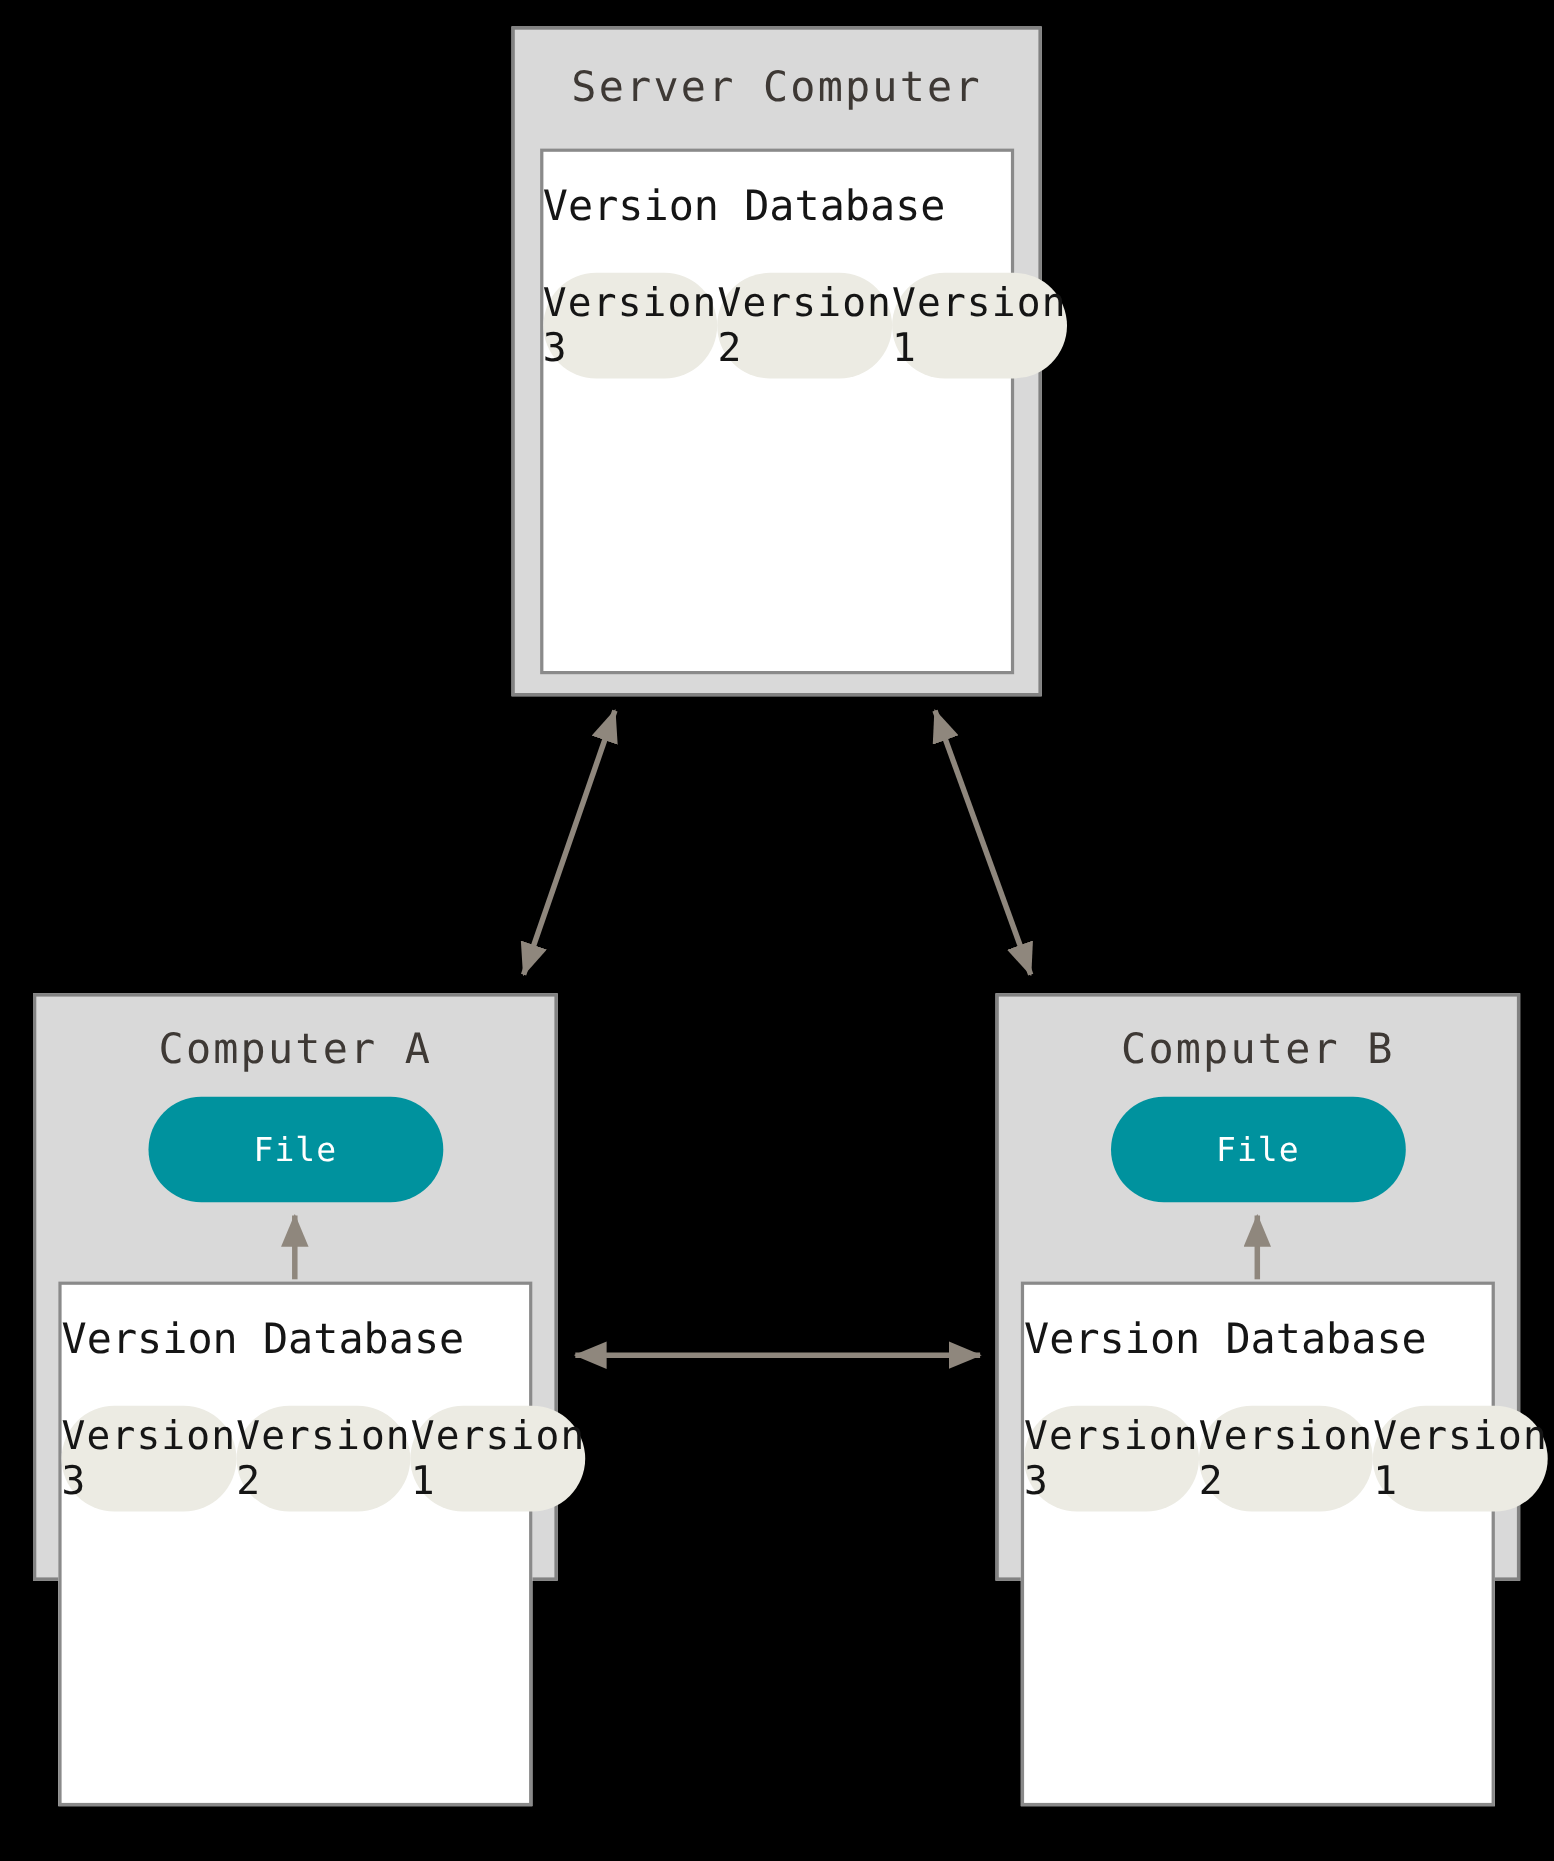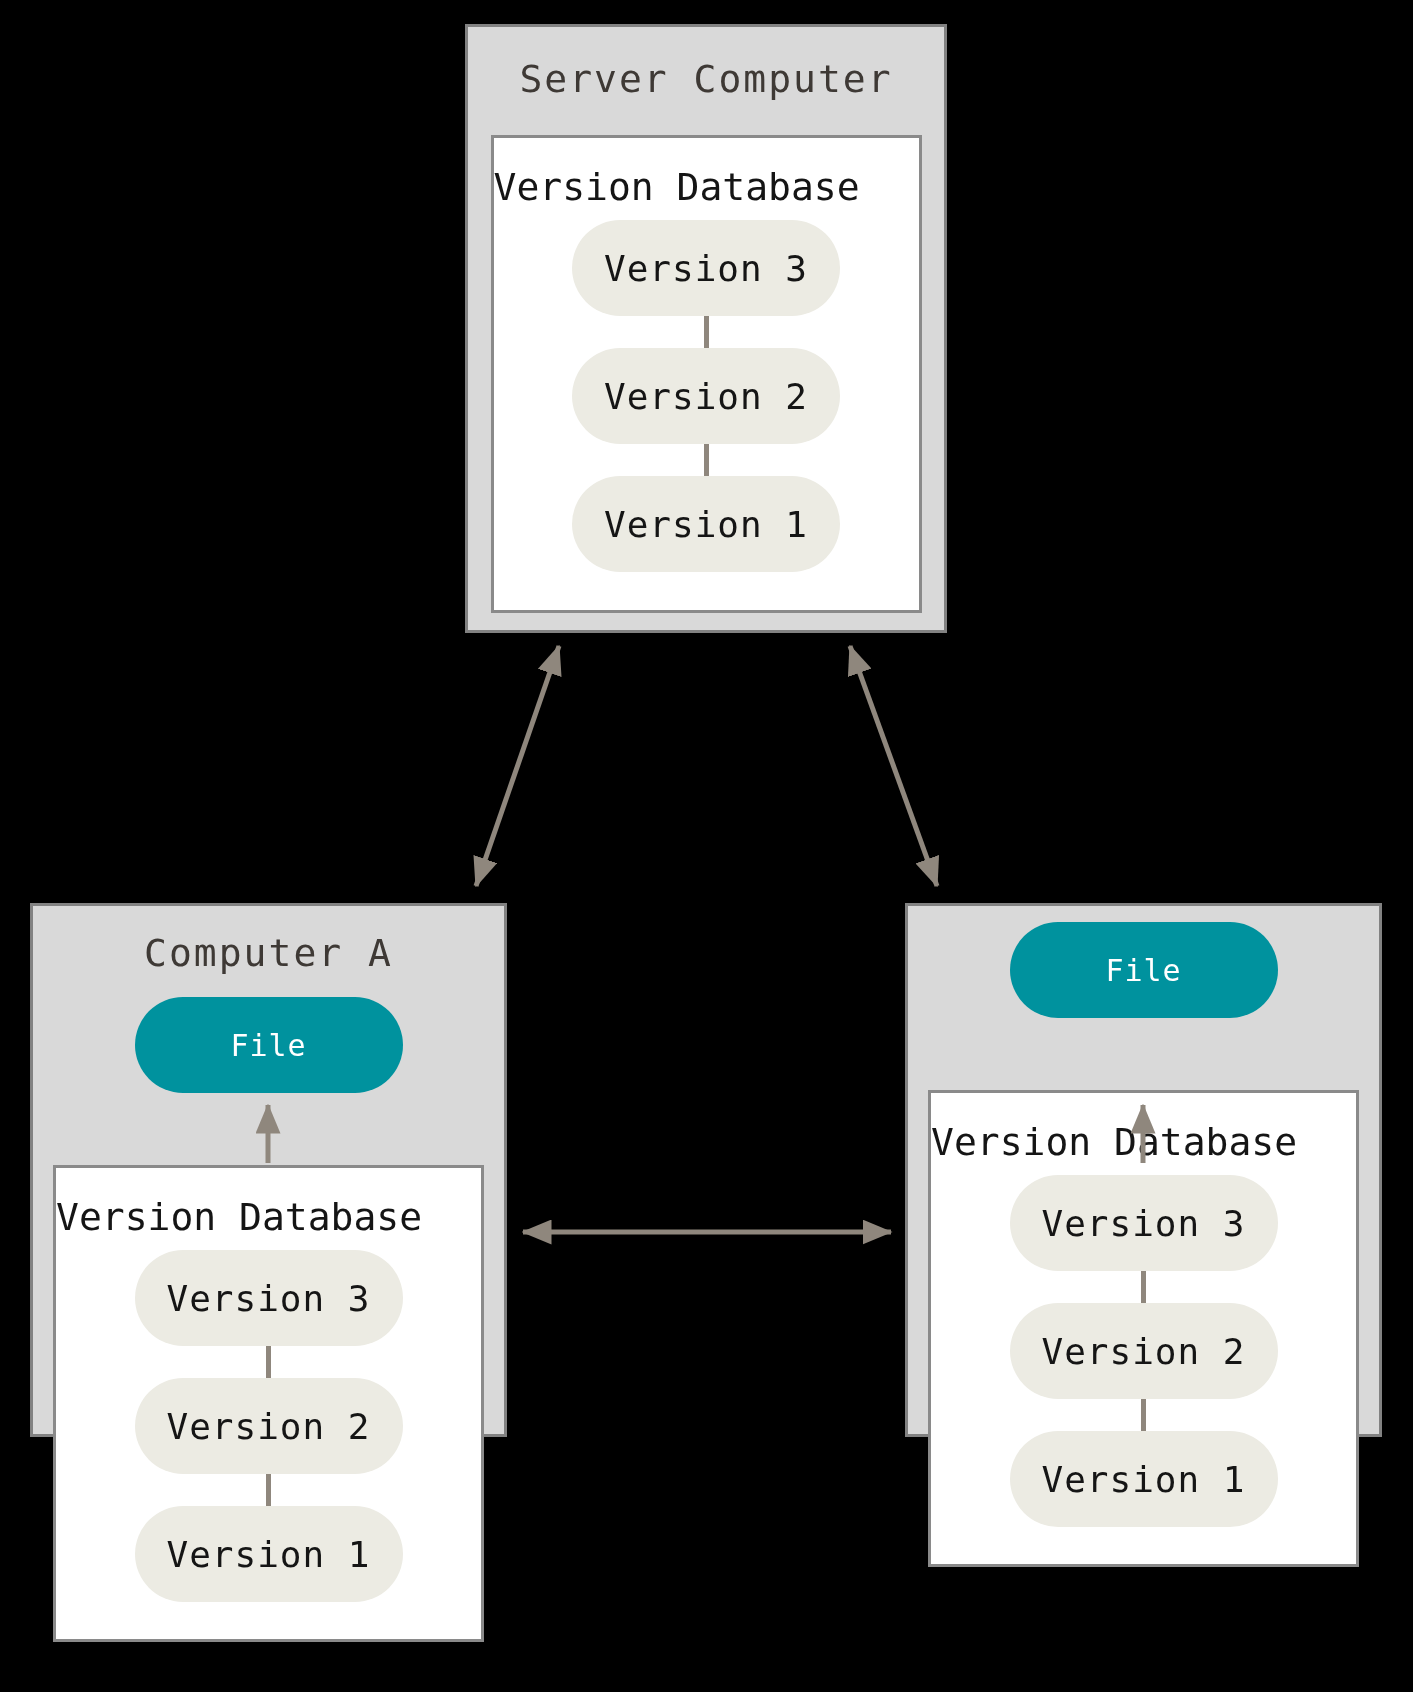--- a/index.html
+++ b/index.html
@@ -69,23 +69,23 @@
   .db-label {
     text-align: left;
     font-size: 38px;
     line-height: 56px;
     color: var(--pill-text);
     margin-top: 21px;
     white-space: pre;
   }
   .version-stack {
     display: flex;
-    flex-direction: column;
+    flex-direction: row;
     align-items: center;
-    margin-top: 5px;
+    margin-top: 33px;
   }
   .version-pill {
     width: 268px;
     height: 96px;
     border-radius: 48px;
     background: var(--pill-fill);
     color: var(--pill-text);
     font-size: 36px;
     display: flex;
     align-items: center;
@@ -135,20 +135,21 @@
         <div class="version-pill">Version 3</div>
         <div class="pill-connector"></div>
         <div class="version-pill">Version 2</div>
         <div class="pill-connector"></div>
         <div class="version-pill">Version 1</div>
       </div>
     </div>
   </div>
 
   <div class="outer-box computer-box computer-b">
+    <div class="box-title">Computer B</div>
     <div class="file-pill">File</div>
     <div class="inner-box">
       <div class="db-label">Version Database</div>
       <div class="version-stack">
         <div class="version-pill">Version 3</div>
         <div class="pill-connector"></div>
         <div class="version-pill">Version 2</div>
         <div class="pill-connector"></div>
         <div class="version-pill">Version 1</div>
       </div>

